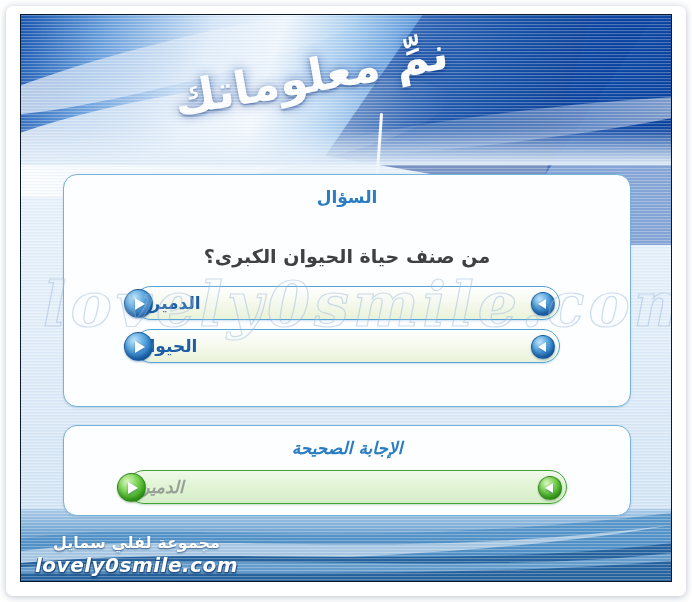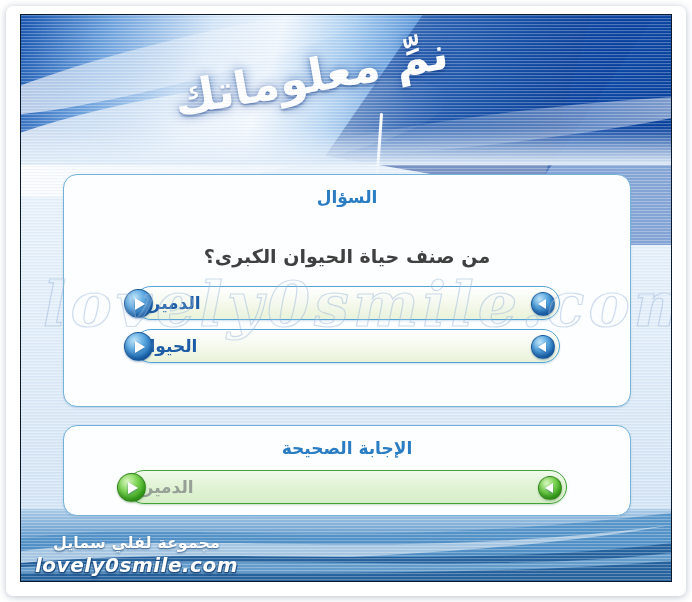--- a/index.html
+++ b/index.html
@@ -64,21 +64,21 @@
     -webkit-text-stroke:1.2px rgba(150,180,215,0.45);
   }
   
   .card{
     position:absolute;left:42px;width:566px;z-index:2;
     background:#fdfeff;border:1px solid #74b2d8;border-radius:14px;
     box-shadow:0 1px 2px rgba(90,140,190,0.25);
     text-align:center;
   }
   .question-card{top:159px;height:231px;}
-  .answer-card{top:410px;height:89px;}
+  .answer-card{top:410px;height:89px;font-style:italic;}
   .card h2{
     margin:12px 0 0;font-size:17px;font-weight:bold;color:#2a7dc2;direction:rtl;
   }
   .question-text{
     margin:38px 0 0;font-size:19px;font-weight:bold;color:#404040;direction:rtl;
   }
   .options{margin-top:19px;display:flex;flex-direction:column;align-items:center;gap:9px;}
   
   .pill{
     position:relative;width:426px;height:34px;border-radius:17px;box-sizing:border-box;

